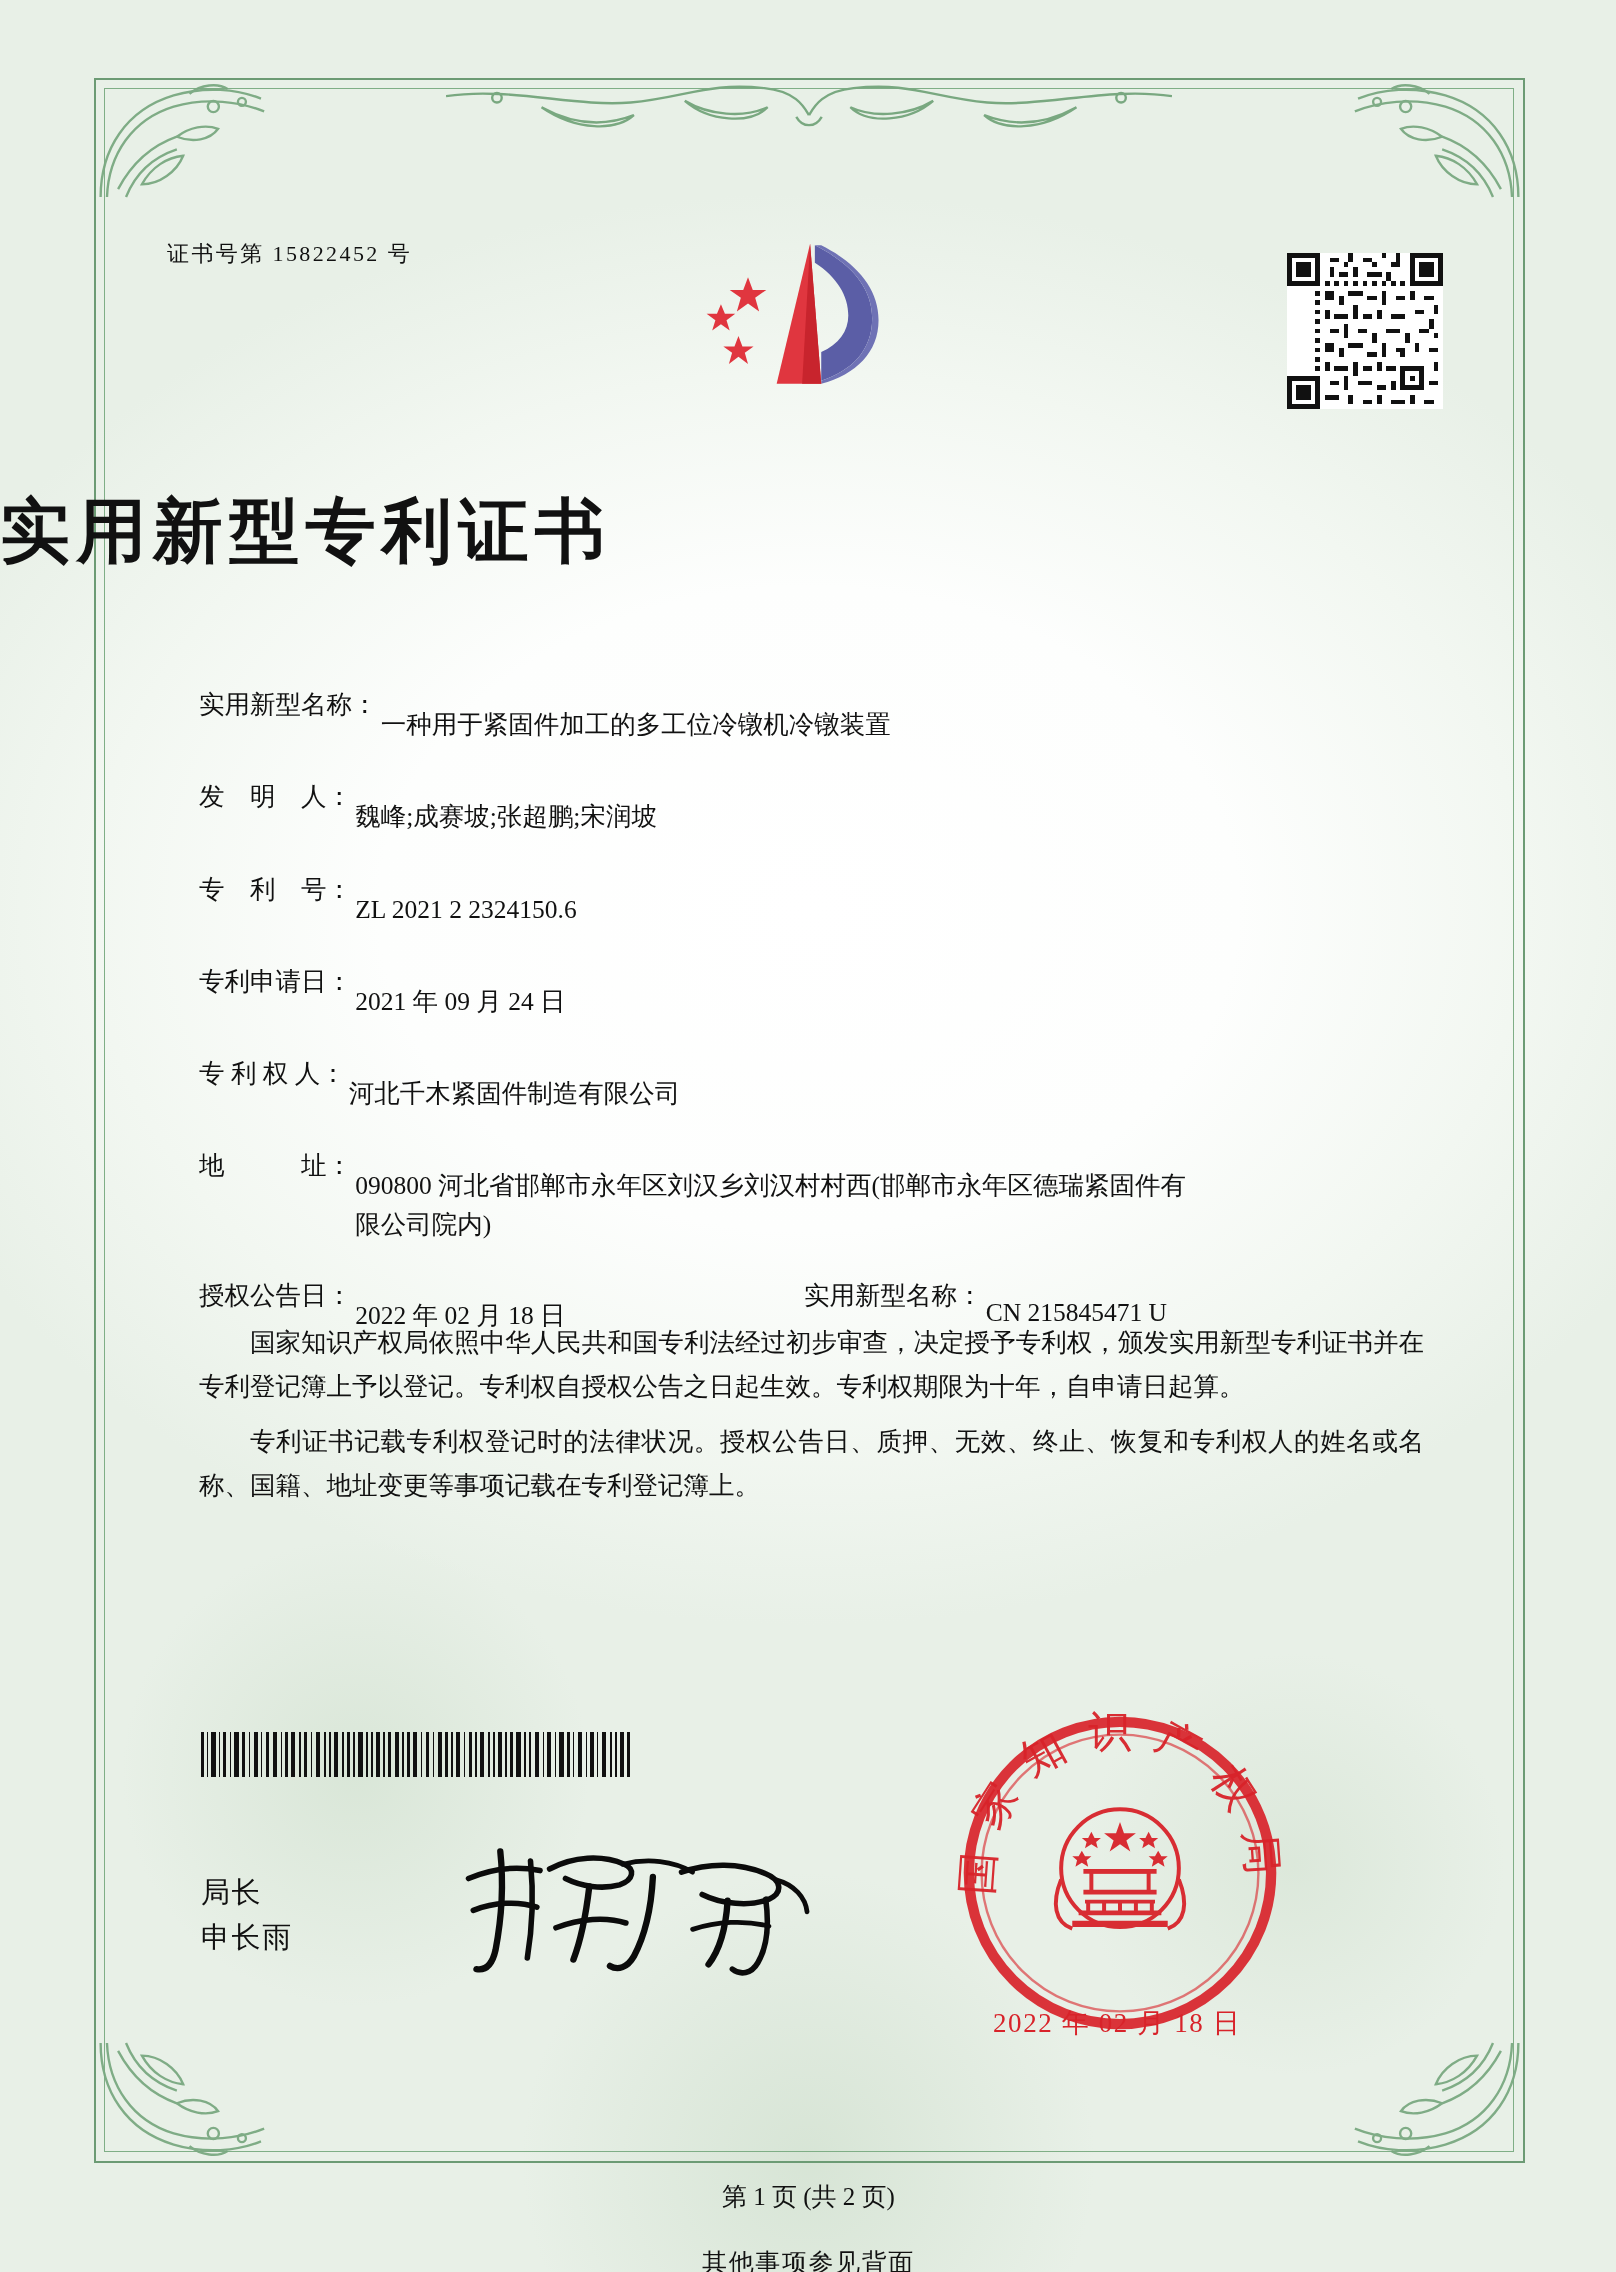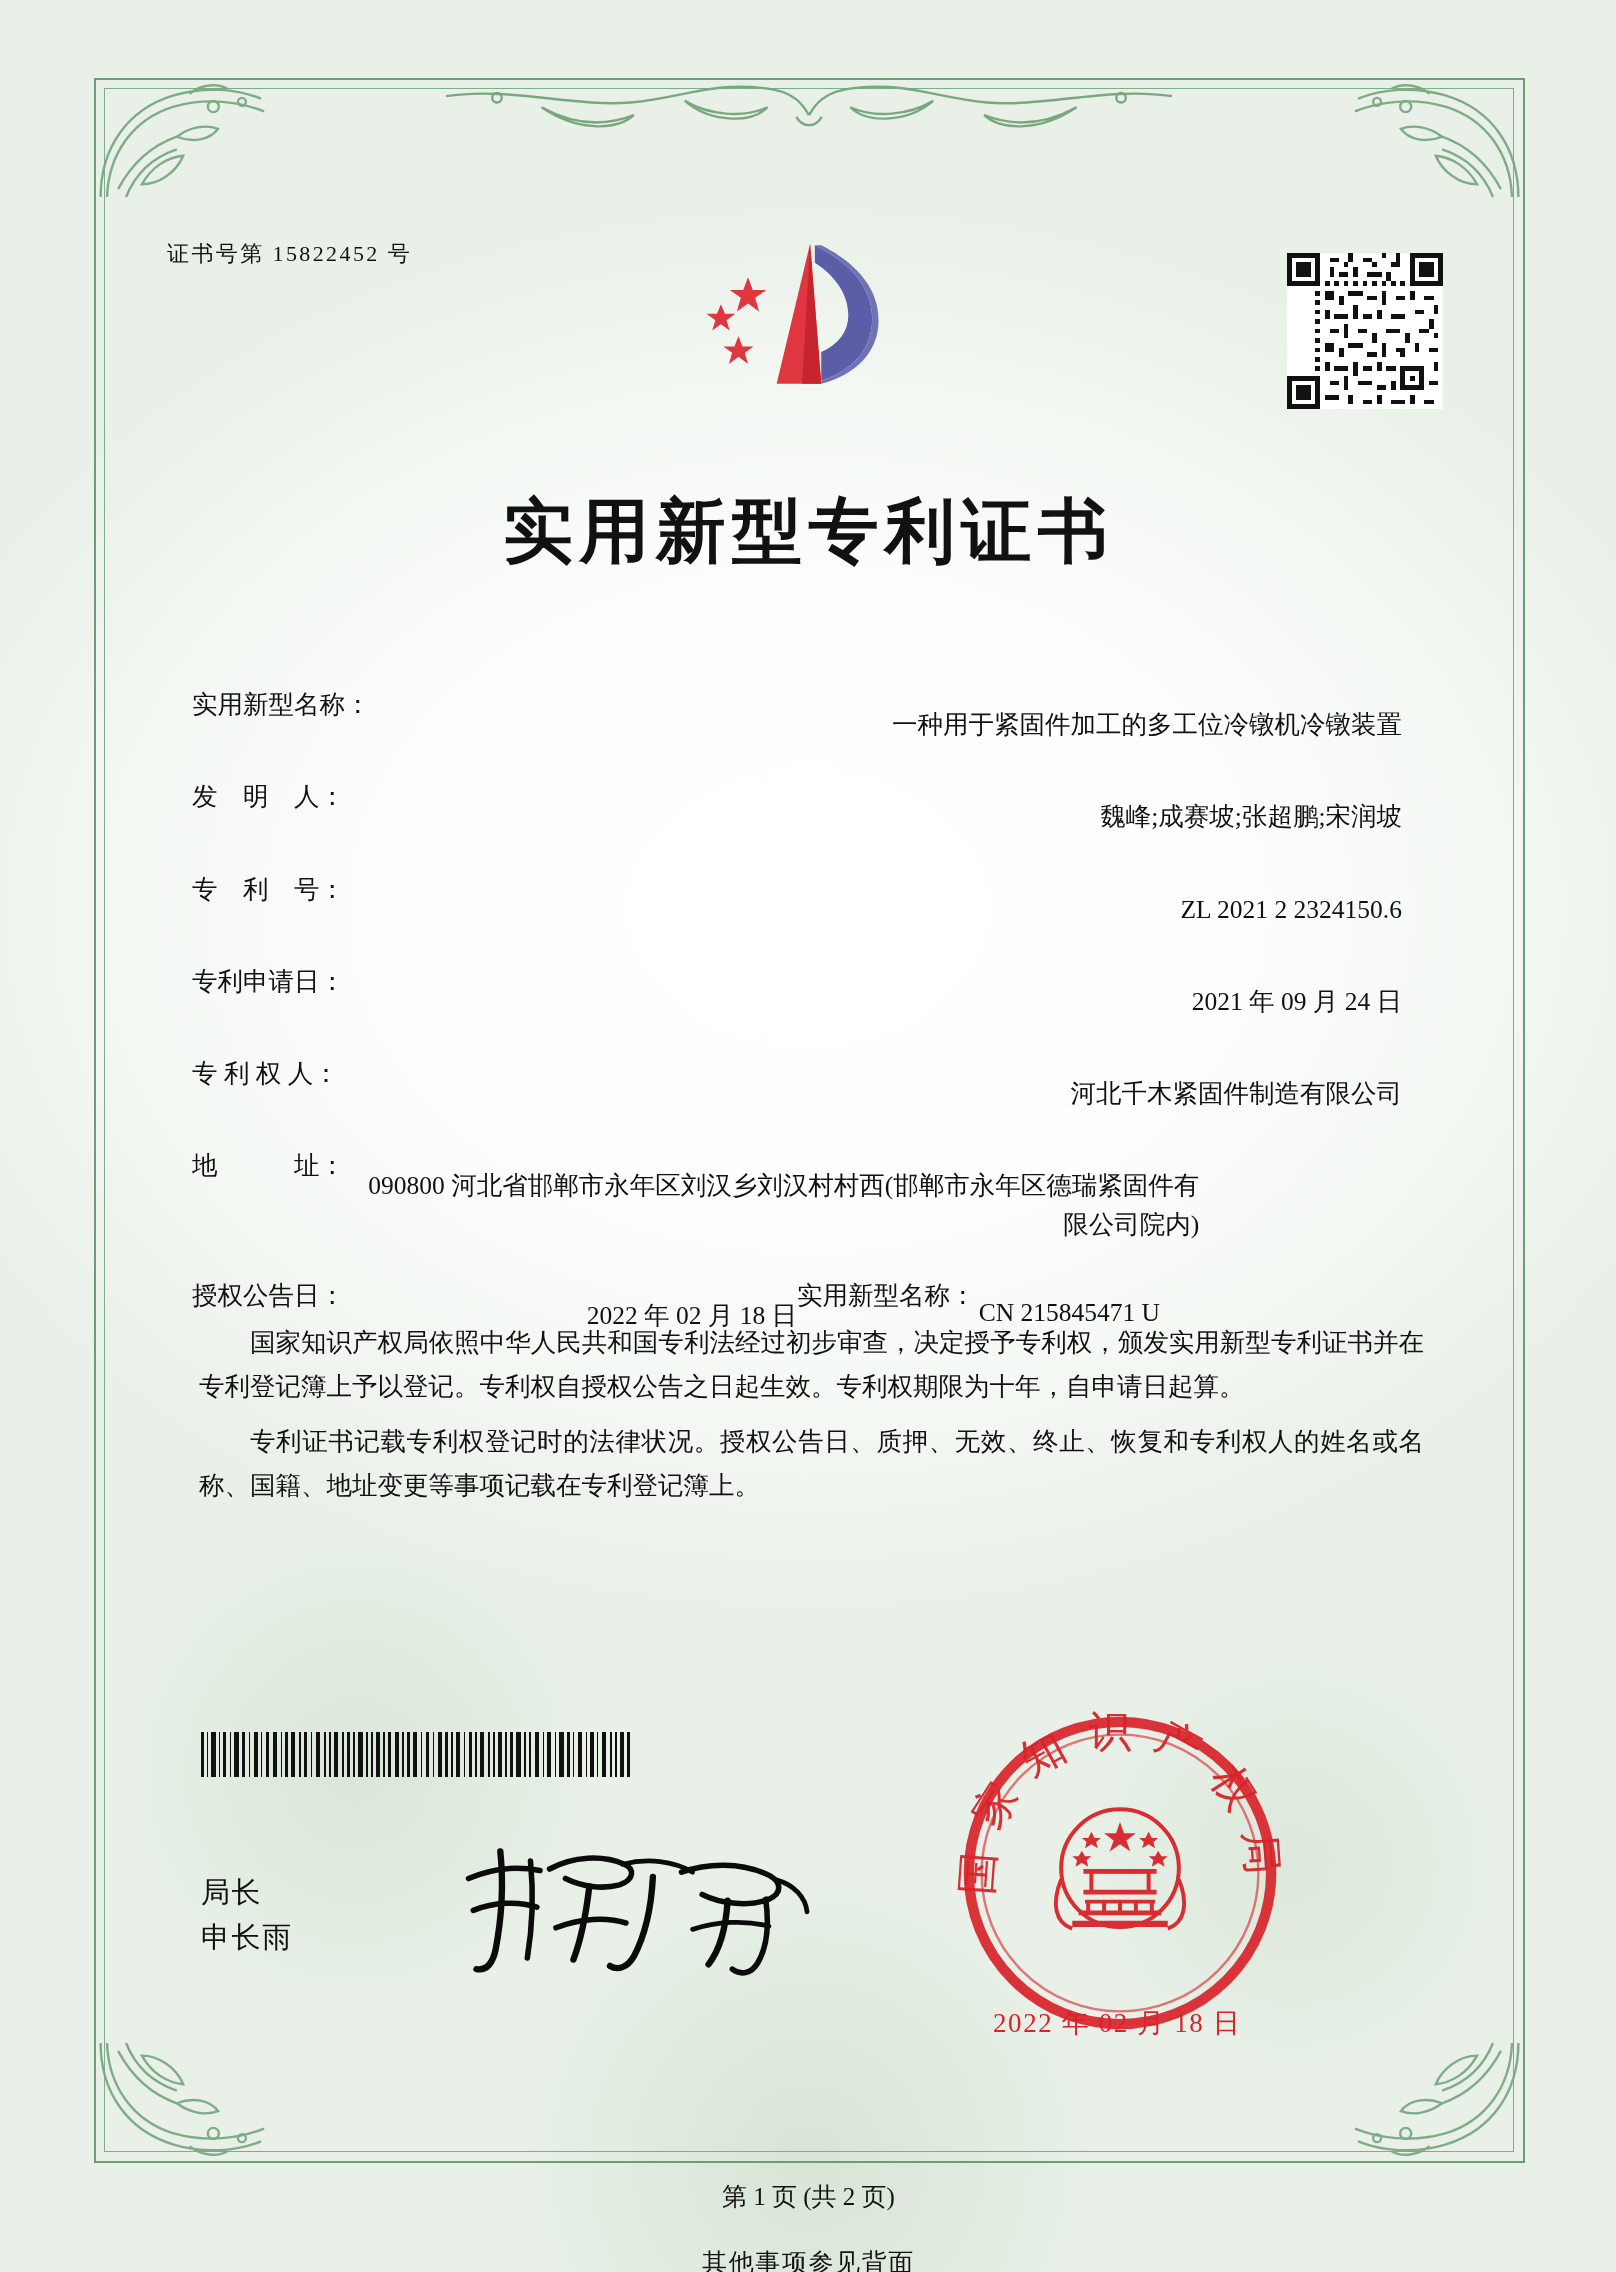--- a/index.html
+++ b/index.html
@@ -95,37 +95,36 @@
     position: absolute;
     left: 1287px; top: 253px;
     width: 156px; height: 156px;
     image-rendering: pixelated;
   }
 
   #doc-title {
     position: absolute;
     left: 0; right: 0;
     top: 485px;
-    text-align: center;
+    text-align: left;
     font-size: 70px;
     letter-spacing: 6.4px;
     font-weight: 700;
     color: #111;
     font-family: Liberation Serif, serif;
   }
 
   
   #fields {
     position: absolute;
-    left: 192px;
+    left: 199px;
     top: 686px;
     width: 1210px;
     font-size: 25.5px;
     color: #111;
-    text-align: right;
   }
   .field-row {
     display: flex;
     align-items: flex-start;
     margin-bottom: 34px;
     line-height: 1.5;
   }
   .field-label {
     white-space: pre;
     flex: 0 0 auto;

